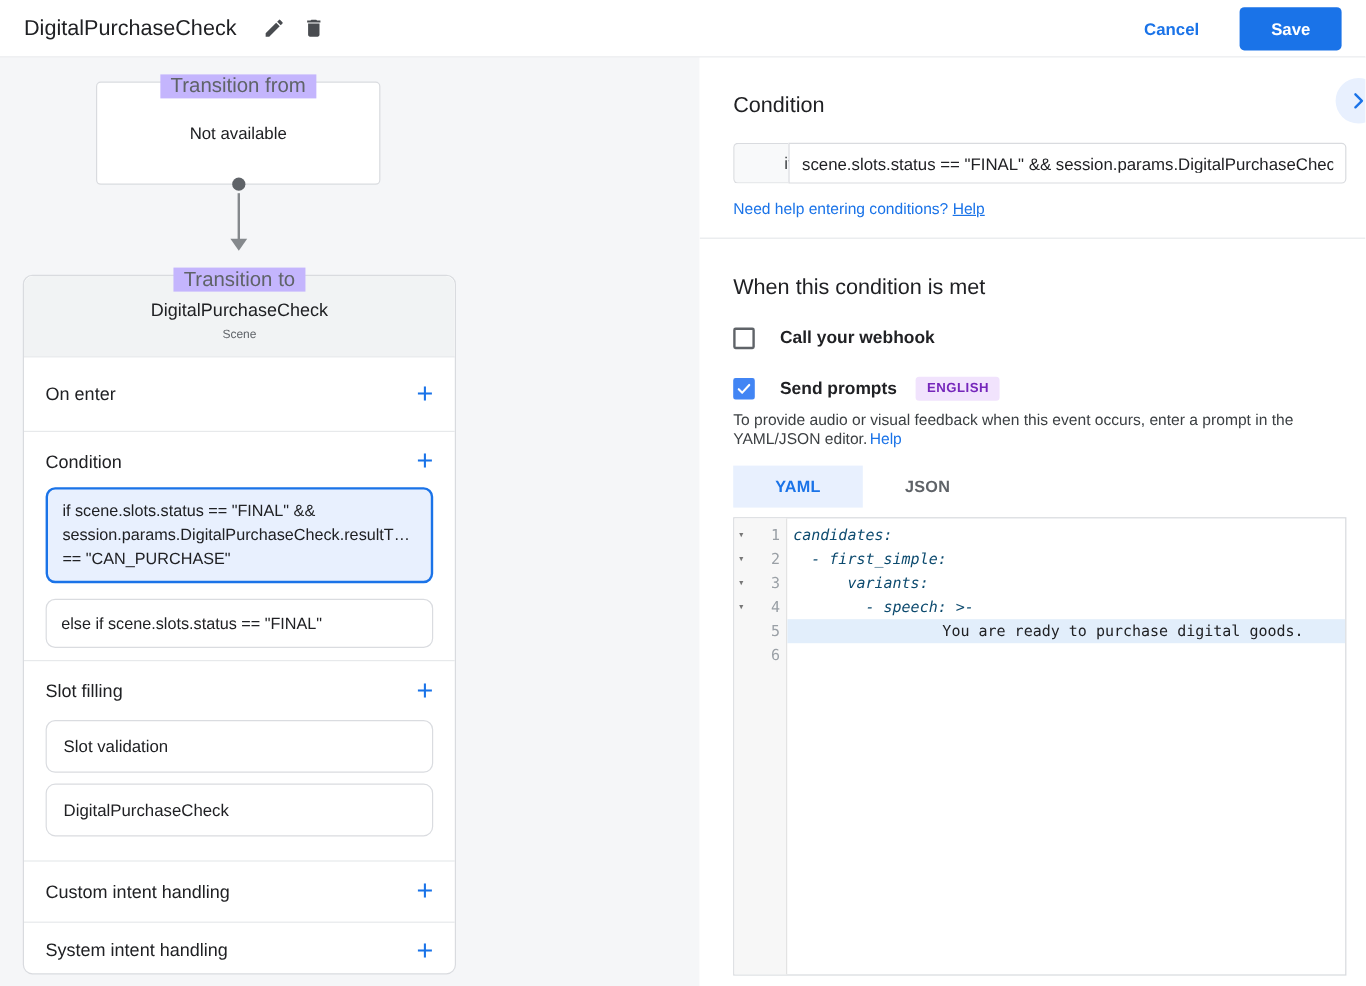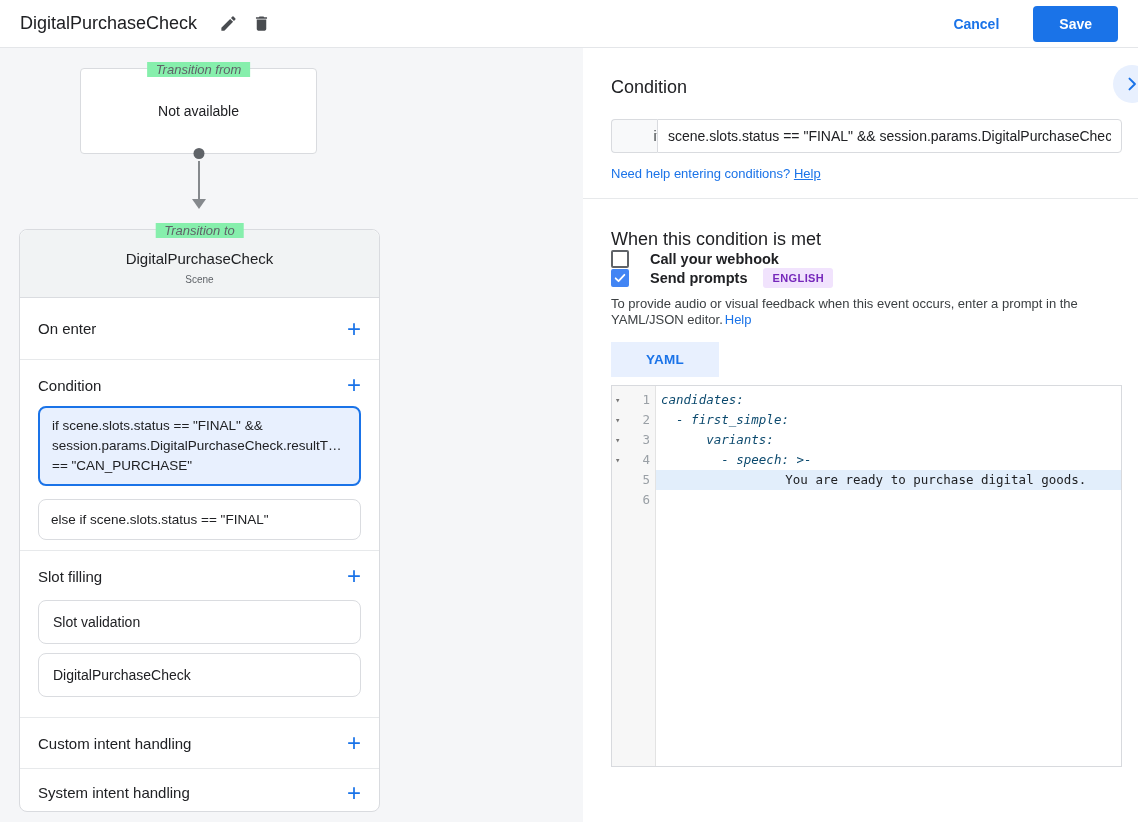--- a/index.html
+++ b/index.html
@@ -23,21 +23,21 @@
   .main { display:flex; height:774px; }
   .left-pane { width:583px; flex-shrink:0; background:#f5f6f8; position:relative; }
   .right-pane { flex:1; background:#fff; position:relative; overflow:hidden;
     padding:0 16px 0 28px; }
 
   
   .from-box { position:absolute; left:80px; top:20px; width:237px; height:86px;
     background:#fff; border:1px solid #d9dbdf; border-radius:4px;
     display:flex; align-items:center; justify-content:center; }
   .notch-label { position:absolute; top:-7px; left:50%; transform:translateX(-50%);
-    background:#86efac; padding:0 9px; font-size:13px; color:#5f6368; white-space:nowrap;font-style:italic; }
+    background:#c4b5fd; padding:0 9px; font-size:17px; color:#5f6368; white-space:nowrap; }
   .from-value { font-size:14px; color:#202124; }
   .node-dot { position:absolute; left:50%; bottom:-6px; transform:translateX(-50%);
     width:11px; height:11px; border-radius:50%; background:#5f6368; }
   .arrow-line { position:absolute; left:198px; top:113px; width:2px; height:39px; background:#85898d; }
   .arrow-head { position:absolute; left:192px; top:151px; width:0; height:0;
     border-left:7px solid transparent; border-right:7px solid transparent; border-top:10px solid #85898d; }
 
   
   .scene-card { position:absolute; left:19px; top:181px; width:361px; height:583px;
     background:#fff; border:1px solid #d9dbdf; border-radius:8px; }
@@ -73,21 +73,21 @@
   .if-row { display:flex; margin-top:21px; height:34px; }
   .if-prefix { width:27px; background:#f8f9fa; border:1px solid #d9dbdf; border-right:none;
     border-radius:4px 0 0 4px; display:flex; align-items:center; justify-content:center;
     font-size:14px; color:#3c4043;padding-left:45px; }
   .if-input { flex:1; min-width:0; border:1px solid #d9dbdf; border-radius:0 4px 4px 0;
     padding:0 10px; font-size:14px; color:#202124; font-family:inherit; outline:none; background:#fff; }
   .help-line { margin-top:13px; font-size:13px; color:#1a73e8; }
   .help-line a { color:#1a73e8; text-decoration:underline; cursor:pointer; }
   .divider { border-bottom:1px solid #e7e9eb; margin:17px -16px 0 -28px; }
   .h-when { margin-top:30px; }
-  .check-row { display:flex; align-items:center; }
+  .check-row { display:flex; align-items:center; margin-top:23px; }
   .checkbox { width:18px; height:18px; border:2px solid #5f6368; border-radius:2px;
     background:#fff; flex-shrink:0; cursor:pointer; }
   .checkbox.checked { background:#4285f4; border-color:#4285f4;
     display:flex; align-items:center; justify-content:center; }
   .check-label { margin-left:21px; font-size:14.5px; font-weight:700; color:#202124; }
   .badge { margin-left:16px; background:#f1e3fd; color:#7627bb; font-size:11px; font-weight:700;
     padding:4px 9px; border-radius:3px; letter-spacing:0.4px; }
   .desc { margin-top:8px; font-size:13px; line-height:16px; color:#3c4043; max-width:520px; }
   .desc a { color:#1a73e8; text-decoration:none; cursor:pointer; margin-left:2px; }
   .tabs { display:flex; margin-top:14px; }
@@ -230,20 +230,21 @@
         </span>
       </span>
       <span class="check-label">Send prompts</span>
       <span class="badge">ENGLISH</span>
     </div>
 
     <p class="desc"><span>To provide audio or visual feedback when this event occurs, enter a prompt in the YAML/JSON editor.</span><a>Help</a></p>
 
     <div class="tabs">
       <div class="tab active">YAML</div>
+      <div class="tab">JSON</div>
     </div>
 
     <div class="editor">
       <div class="gutter">
         <div class="gut-line">
             <span class="fold">▾</span>
             <span class="lnum">1</span>
           </div>
         <div class="gut-line">
             <span class="fold">▾</span>

